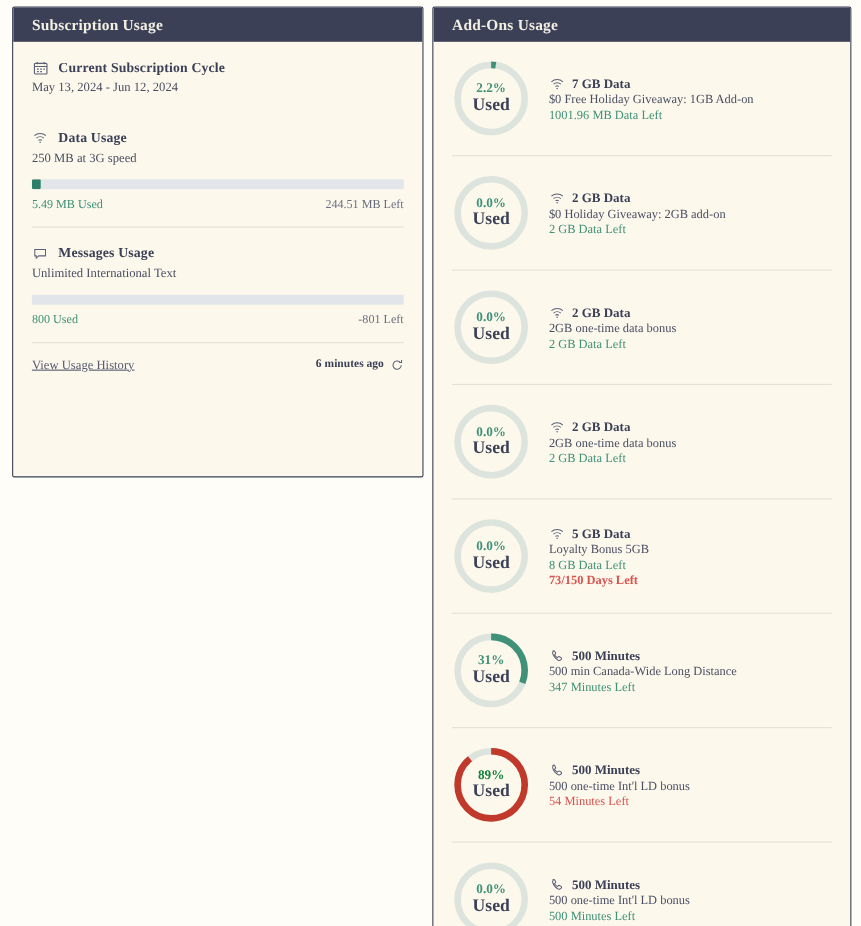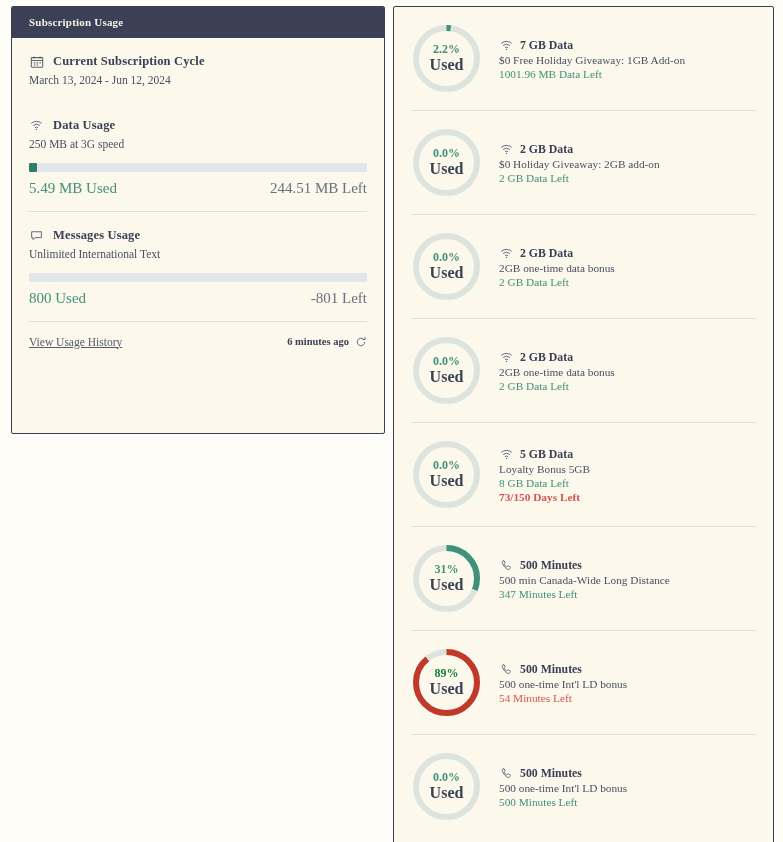--- a/index.html
+++ b/index.html
@@ -40,21 +40,21 @@
   .panel-right {
     left: 393px;
     top: 6px;
     width: 381px;
     height: 860px;
     border-radius: 2px;
   }
   .panel-header {
     background: #3b4057;
     color: #f3efe2;
-    font-size: 11px;
+    font-size: 14px;
     font-weight: bold;
     letter-spacing: .2px;
     padding: 9px 0 9px 17px;
     height: 31px;
     box-sizing: border-box;
   }
   .panel-body {
     padding: 0 17px;
   }
 
@@ -99,21 +99,21 @@
   }
   .bar-fill {
     height: 100%;
     background: #2c8068;
     border-radius: 1px;
   }
   .bar-labels {
     display: flex;
     justify-content: space-between;
     margin-top: 8px;
-    font-size: 15px;
+    font-size: 11px;
   }
   .lbl-used  { color: #3f9178; }
   .lbl-left  { color: #6a6f80; }
 
   .panel-footer {
     border-top: 1px solid #e4e0d2;
     padding: 13px 0 12px 0;
     display: flex;
     align-items: center;
     justify-content: space-between;
@@ -218,21 +218,21 @@
               <line x1="11.5" y1="1.6" x2="11.5" y2="4"></line>
               <line x1="4.2" y1="9" x2="6" y2="9"></line>
               <line x1="7.5" y1="9" x2="9.3" y2="9"></line>
               <line x1="10.8" y1="9" x2="12.4" y2="9"></line>
               <line x1="4.2" y1="11.5" x2="6" y2="11.5"></line>
               <line x1="7.5" y1="11.5" x2="9.3" y2="11.5"></line>
             </svg>
           </span>
           <span class="sec-title">Current Subscription Cycle</span>
         </div>
-        <div class="sec-sub">March 13, 2024 - Jun 12, 2024</div>
+        <div class="sec-sub">May 13, 2024 - Jun 12, 2024</div>
       </div>
 
       <div id="usage-sections">
           <div class="sec">
             <div class="sec-title-row">
               <span class="ico">
                 <svg viewBox="0 0 16 16" width="13" height="13" fill="none" stroke="currentColor" stroke-width="1.15">
                   <path d="M1.6 5.4a9.5 9.5 0 0 1 12.8 0"></path>
                   <path d="M3.9 8.1a6.2 6.2 0 0 1 8.2 0"></path>
                   <path d="M6.1 10.7a2.9 2.9 0 0 1 3.8 0"></path>
@@ -280,20 +280,21 @@
               <polyline points="13.4,1.6 13.4,4.6 10.4,4.6"></polyline>
             </svg>
           </span>
         </span>
       </div>
 
     </div>
   </div>
 
   <div class="panel panel-right">
+    <div class="panel-header">Add-Ons Usage</div>
     <div class="panel-body">
       <div id="addon-rows">
           <div class="addon-row">
             <div class="donut">
               <svg width="71" height="71" viewBox="0 0 71 71">
                 <circle cx="35.5" cy="35.5" r="30.5" fill="none" stroke="#dde4de" stroke-width="6"></circle>
                 <circle cx="35.5" cy="35.5" r="30.5" fill="none" stroke="#3f9178" stroke-width="6" stroke-dasharray="4.216017341117503 187.4211345278599"></circle>
               </svg>
               <span class="donut-label">
                 <span class="donut-pct">2.2%</span>

